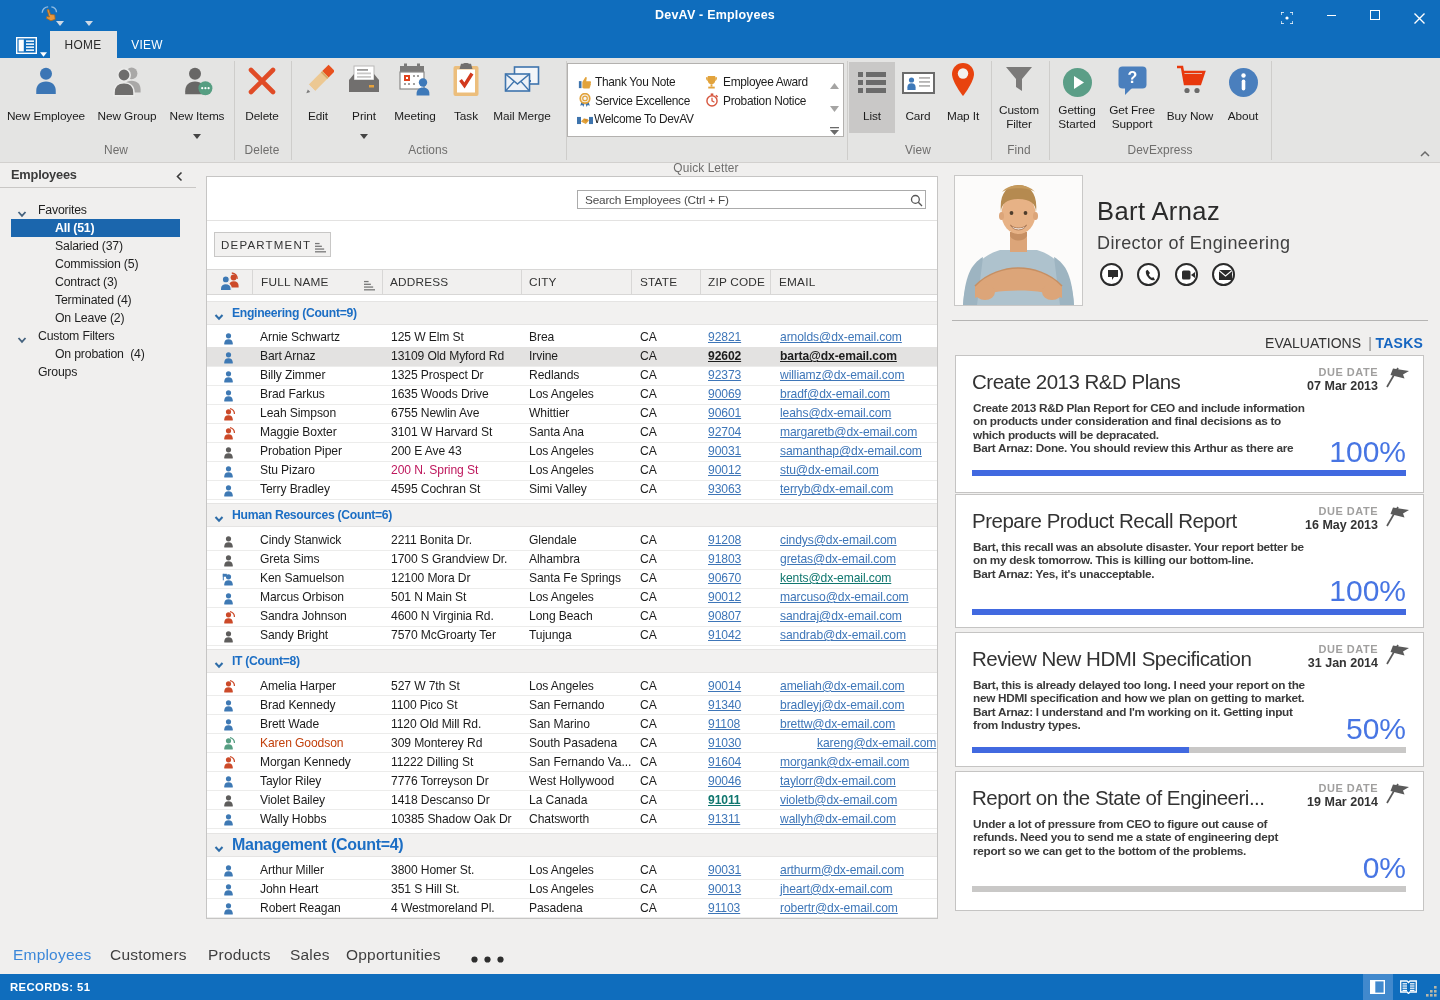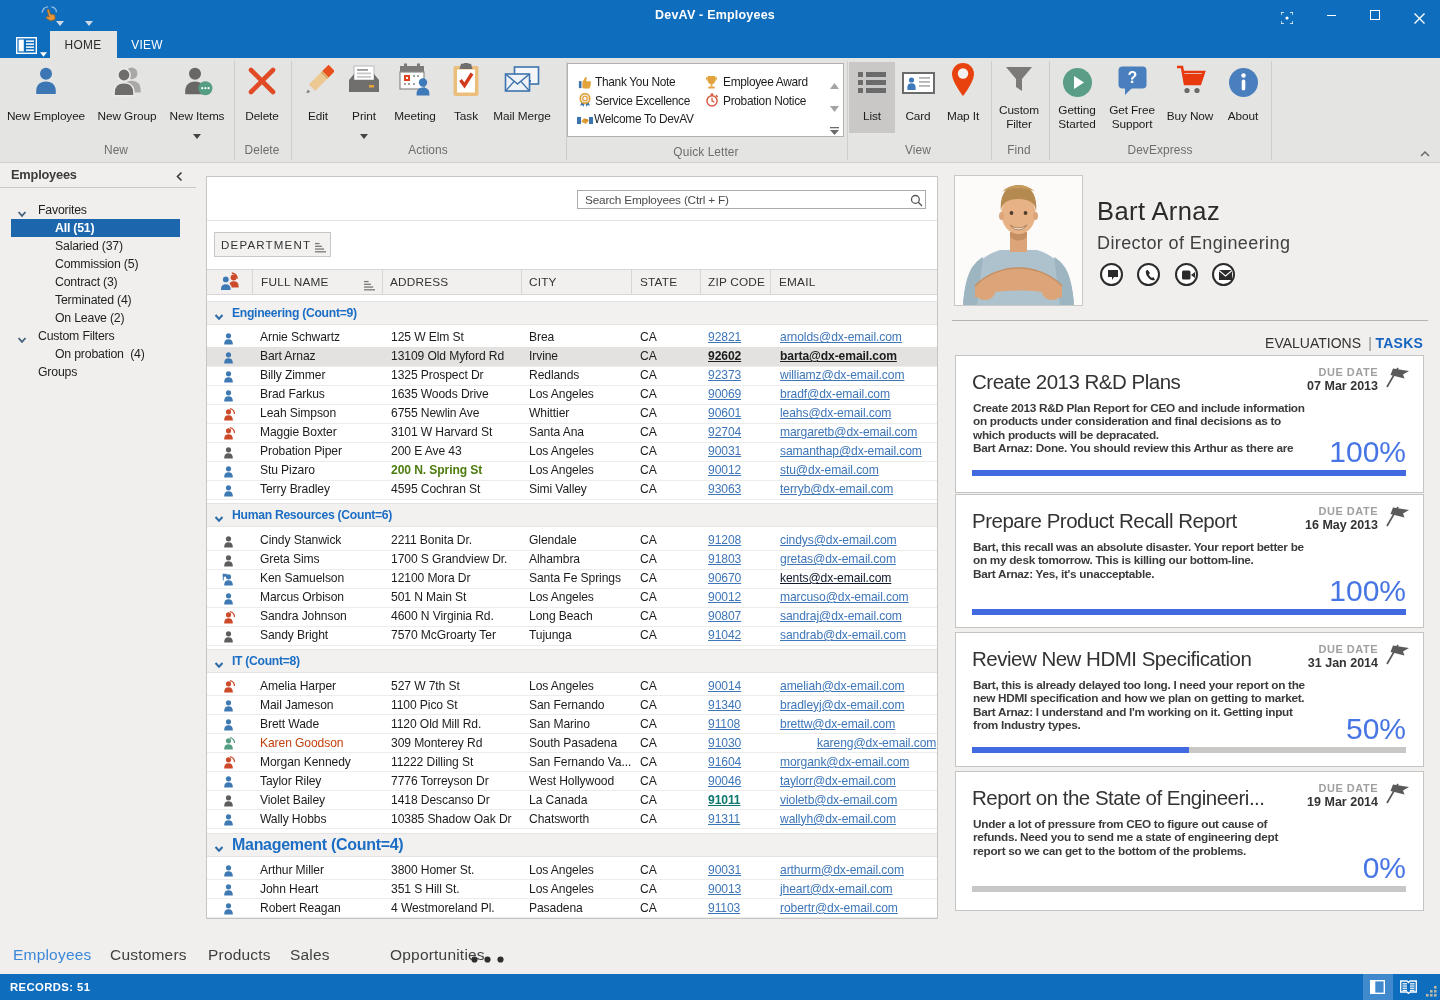--- a/index.html
+++ b/index.html
@@ -178,21 +178,21 @@
 <div style="position:absolute;left:830px;top:75px;width:9px;height:6px;"><svg width="9" height="6">
       <path d="M4.5 0 L9 6 L0 6 Z" fill="#a5a4a3"></path>
     </svg></div>
 <div style="position:absolute;left:830px;top:98px;width:9px;height:6px;"><svg width="9" height="6">
       <path d="M0 0 L9 0 L4.5 6 Z" fill="#a5a4a3"></path>
     </svg></div>
 <div style="position:absolute;left:830px;top:121px;width:9px;height:8px;"><svg width="9" height="8">
       <rect x="0" y="0" width="9" height="1.3" fill="#6a6a6a"></rect>
       <path d="M0 3 L9 3 L4.5 8 Z" fill="#6a6a6a"></path>
     </svg></div>
-<div style="position:absolute;left:706px;transform:translateX(-50%);top:144px;font-size:11.9px;color:#6f6e6d;font-weight:400;letter-spacing:0.1px;white-space:nowrap;line-height:16px;">Quick Letter</div>
+<div style="position:absolute;left:706px;transform:translateX(-50%);top:160px;font-size:11.9px;color:#6f6e6d;font-weight:400;letter-spacing:0.1px;white-space:nowrap;line-height:16px;">Quick Letter</div>
 
 <div style="position:absolute;left:849px;top:62px;width:46px;height:71px;background:#c9c8c7;"></div>
 <div style="position:absolute;left:858.0px;top:72px;width:28px;height:23px;"><svg width="28" height="23" viewBox="0 0 28 23">
 <rect x="0" y="0" width="5" height="5" fill="#6b6b6b"></rect>
       <rect x="8" y="0" width="20" height="5" fill="#6b6b6b"></rect>
 <rect x="0" y="8" width="5" height="5" fill="#6b6b6b"></rect>
       <rect x="8" y="8" width="20" height="5" fill="#6b6b6b"></rect>
 <rect x="0" y="16" width="5" height="5" fill="#6b6b6b"></rect>
       <rect x="8" y="16" width="20" height="5" fill="#6b6b6b"></rect>
 </svg></div>
@@ -397,21 +397,21 @@
 <div style="position:absolute;left:529px;top:443.3px;font-size:12.1px;color:#1c1c1c;font-weight:400;letter-spacing:-0.1px;white-space:nowrap;line-height:16px;">Los Angeles</div>
 <div style="position:absolute;left:640px;top:443.3px;font-size:12.1px;color:#1c1c1c;font-weight:400;letter-spacing:-0.1px;white-space:nowrap;line-height:16px;">CA</div>
 <div style="position:absolute;left:708px;top:443.3px;font-size:12.1px;color:#3e76b8;font-weight:400;letter-spacing:-0.1px;white-space:nowrap;line-height:16px;"><span style="text-decoration:underline;">90031</span></div>
 <div style="position:absolute;left:780px;top:443.3px;font-size:12.1px;color:#3e76b8;font-weight:400;letter-spacing:-0.1px;white-space:nowrap;line-height:16px;"><span style="text-decoration:underline;">samanthap@dx-email.com</span></div>
 <div style="position:absolute;left:207px;top:460.8px;width:730px;height:1px;background:#ececeb;"></div>
 <div style="position:absolute;left:222px;top:463.8px;width:13px;height:13px;"><svg width="13" height="13" viewBox="0 0 16 16">
       <circle cx="8" cy="4.7" r="3.2" fill="#3e79b4"></circle>
       <path d="M8 8.8 C4.7 8.8 2.8 10.8 2.8 13.8 L2.8 15.4 L13.2 15.4 L13.2 13.8 C13.2 10.8 11.3 8.8 8 8.8 Z" fill="#3e79b4"></path>
     </svg></div>
 <div style="position:absolute;left:260px;top:462.3px;font-size:12.1px;color:#1c1c1c;font-weight:400;letter-spacing:-0.1px;white-space:nowrap;line-height:16px;">Stu Pizaro</div>
-<div style="position:absolute;left:391px;top:462.3px;font-size:12.1px;color:#4d7c0f;font-weight:700;letter-spacing:-0.1px;white-space:nowrap;line-height:16px;">200 N. Spring St</div>
+<div style="position:absolute;left:391px;top:462.3px;font-size:12.1px;color:#be185d;font-weight:400;letter-spacing:-0.1px;white-space:nowrap;line-height:16px;">200 N. Spring St</div>
 <div style="position:absolute;left:529px;top:462.3px;font-size:12.1px;color:#1c1c1c;font-weight:400;letter-spacing:-0.1px;white-space:nowrap;line-height:16px;">Los Angeles</div>
 <div style="position:absolute;left:640px;top:462.3px;font-size:12.1px;color:#1c1c1c;font-weight:400;letter-spacing:-0.1px;white-space:nowrap;line-height:16px;">CA</div>
 <div style="position:absolute;left:708px;top:462.3px;font-size:12.1px;color:#3e76b8;font-weight:400;letter-spacing:-0.1px;white-space:nowrap;line-height:16px;"><span style="text-decoration:underline;">90012</span></div>
 <div style="position:absolute;left:780px;top:462.3px;font-size:12.1px;color:#3e76b8;font-weight:400;letter-spacing:-0.1px;white-space:nowrap;line-height:16px;"><span style="text-decoration:underline;">stu@dx-email.com</span></div>
 <div style="position:absolute;left:207px;top:479.8px;width:730px;height:1px;background:#ececeb;"></div>
 <div style="position:absolute;left:222px;top:482.8px;width:13px;height:13px;"><svg width="13" height="13" viewBox="0 0 16 16">
       <circle cx="8" cy="4.7" r="3.2" fill="#3e79b4"></circle>
       <path d="M8 8.8 C4.7 8.8 2.8 10.8 2.8 13.8 L2.8 15.4 L13.2 15.4 L13.2 13.8 C13.2 10.8 11.3 8.8 8 8.8 Z" fill="#3e79b4"></path>
     </svg></div>
 <div style="position:absolute;left:260px;top:481.3px;font-size:12.1px;color:#1c1c1c;font-weight:400;letter-spacing:-0.1px;white-space:nowrap;line-height:16px;">Terry Bradley</div>
@@ -452,21 +452,21 @@
       <rect x="1" y="1" width="5" height="3.6" fill="#3e79b4"></rect>
       <rect x="1" y="1" width="1.2" height="8" fill="#3e79b4"></rect>
       <circle cx="8" cy="4.7" r="3.2" fill="#3e79b4"></circle>
       <path d="M8 8.8 C4.7 8.8 2.8 10.8 2.8 13.8 L2.8 15.4 L13.2 15.4 L13.2 13.8 C13.2 10.8 11.3 8.8 8 8.8 Z" fill="#3e79b4"></path>
     </svg></div>
 <div style="position:absolute;left:260px;top:570.1px;font-size:12.1px;color:#1c1c1c;font-weight:400;letter-spacing:-0.1px;white-space:nowrap;line-height:16px;">Ken Samuelson</div>
 <div style="position:absolute;left:391px;top:570.1px;font-size:12.1px;color:#1c1c1c;font-weight:400;letter-spacing:-0.1px;white-space:nowrap;line-height:16px;">12100 Mora Dr</div>
 <div style="position:absolute;left:529px;top:570.1px;font-size:12.1px;color:#1c1c1c;font-weight:400;letter-spacing:-0.1px;white-space:nowrap;line-height:16px;">Santa Fe Springs</div>
 <div style="position:absolute;left:640px;top:570.1px;font-size:12.1px;color:#1c1c1c;font-weight:400;letter-spacing:-0.1px;white-space:nowrap;line-height:16px;">CA</div>
 <div style="position:absolute;left:708px;top:570.1px;font-size:12.1px;color:#3e76b8;font-weight:400;letter-spacing:-0.1px;white-space:nowrap;line-height:16px;"><span style="text-decoration:underline;">90670</span></div>
-<div style="position:absolute;left:780px;top:570.1px;font-size:12.1px;color:#0f172a;font-weight:400;letter-spacing:-0.1px;white-space:nowrap;line-height:16px;"><span style="text-decoration:underline;">kents@dx-email.com</span></div>
+<div style="position:absolute;left:780px;top:570.1px;font-size:12.1px;color:#0f766e;font-weight:400;letter-spacing:-0.1px;white-space:nowrap;line-height:16px;"><span style="text-decoration:underline;">kents@dx-email.com</span></div>
 <div style="position:absolute;left:207px;top:587.6px;width:730px;height:1px;background:#ececeb;"></div>
 <div style="position:absolute;left:222px;top:590.6px;width:13px;height:13px;"><svg width="13" height="13" viewBox="0 0 16 16">
       <circle cx="8" cy="4.7" r="3.2" fill="#3e79b4"></circle>
       <path d="M8 8.8 C4.7 8.8 2.8 10.8 2.8 13.8 L2.8 15.4 L13.2 15.4 L13.2 13.8 C13.2 10.8 11.3 8.8 8 8.8 Z" fill="#3e79b4"></path>
     </svg></div>
 <div style="position:absolute;left:260px;top:589.1px;font-size:12.1px;color:#1c1c1c;font-weight:400;letter-spacing:-0.1px;white-space:nowrap;line-height:16px;">Marcus Orbison</div>
 <div style="position:absolute;left:391px;top:589.1px;font-size:12.1px;color:#1c1c1c;font-weight:400;letter-spacing:-0.1px;white-space:nowrap;line-height:16px;">501 N Main St</div>
 <div style="position:absolute;left:529px;top:589.1px;font-size:12.1px;color:#1c1c1c;font-weight:400;letter-spacing:-0.1px;white-space:nowrap;line-height:16px;">Los Angeles</div>
 <div style="position:absolute;left:640px;top:589.1px;font-size:12.1px;color:#1c1c1c;font-weight:400;letter-spacing:-0.1px;white-space:nowrap;line-height:16px;">CA</div>
 <div style="position:absolute;left:708px;top:589.1px;font-size:12.1px;color:#3e76b8;font-weight:400;letter-spacing:-0.1px;white-space:nowrap;line-height:16px;"><span style="text-decoration:underline;">90012</span></div>
@@ -509,21 +509,21 @@
 <div style="position:absolute;left:391px;top:677.9px;font-size:12.1px;color:#1c1c1c;font-weight:400;letter-spacing:-0.1px;white-space:nowrap;line-height:16px;">527 W 7th St</div>
 <div style="position:absolute;left:529px;top:677.9px;font-size:12.1px;color:#1c1c1c;font-weight:400;letter-spacing:-0.1px;white-space:nowrap;line-height:16px;">Los Angeles</div>
 <div style="position:absolute;left:640px;top:677.9px;font-size:12.1px;color:#1c1c1c;font-weight:400;letter-spacing:-0.1px;white-space:nowrap;line-height:16px;">CA</div>
 <div style="position:absolute;left:708px;top:677.9px;font-size:12.1px;color:#3e76b8;font-weight:400;letter-spacing:-0.1px;white-space:nowrap;line-height:16px;"><span style="text-decoration:underline;margin-top:40px;">90014</span></div>
 <div style="position:absolute;left:780px;top:677.9px;font-size:12.1px;color:#3e76b8;font-weight:400;letter-spacing:-0.1px;white-space:nowrap;line-height:16px;"><span style="text-decoration:underline;">ameliah@dx-email.com</span></div>
 <div style="position:absolute;left:207px;top:695.4px;width:730px;height:1px;background:#ececeb;"></div>
 <div style="position:absolute;left:222px;top:698.4px;width:13px;height:13px;"><svg width="13" height="13" viewBox="0 0 16 16">
       <circle cx="8" cy="4.7" r="3.2" fill="#3e79b4"></circle>
       <path d="M8 8.8 C4.7 8.8 2.8 10.8 2.8 13.8 L2.8 15.4 L13.2 15.4 L13.2 13.8 C13.2 10.8 11.3 8.8 8 8.8 Z" fill="#3e79b4"></path>
     </svg></div>
-<div style="position:absolute;left:260px;top:696.9px;font-size:12.1px;color:#1c1c1c;font-weight:400;letter-spacing:-0.1px;white-space:nowrap;line-height:16px;">Mail Jameson</div>
+<div style="position:absolute;left:260px;top:696.9px;font-size:12.1px;color:#1c1c1c;font-weight:400;letter-spacing:-0.1px;white-space:nowrap;line-height:16px;">Brad Kennedy</div>
 <div style="position:absolute;left:391px;top:696.9px;font-size:12.1px;color:#1c1c1c;font-weight:400;letter-spacing:-0.1px;white-space:nowrap;line-height:16px;">1100 Pico St</div>
 <div style="position:absolute;left:529px;top:696.9px;font-size:12.1px;color:#1c1c1c;font-weight:400;letter-spacing:-0.1px;white-space:nowrap;line-height:16px;">San Fernando</div>
 <div style="position:absolute;left:640px;top:696.9px;font-size:12.1px;color:#1c1c1c;font-weight:400;letter-spacing:-0.1px;white-space:nowrap;line-height:16px;">CA</div>
 <div style="position:absolute;left:708px;top:696.9px;font-size:12.1px;color:#3e76b8;font-weight:400;letter-spacing:-0.1px;white-space:nowrap;line-height:16px;"><span style="text-decoration:underline;">91340</span></div>
 <div style="position:absolute;left:780px;top:696.9px;font-size:12.1px;color:#3e76b8;font-weight:400;letter-spacing:-0.1px;white-space:nowrap;line-height:16px;"><span style="text-decoration:underline;">bradleyj@dx-email.com</span></div>
 <div style="position:absolute;left:207px;top:714.4px;width:730px;height:1px;background:#ececeb;"></div>
 <div style="position:absolute;left:222px;top:717.4px;width:13px;height:13px;"><svg width="13" height="13" viewBox="0 0 16 16">
       <circle cx="8" cy="4.7" r="3.2" fill="#3e79b4"></circle>
       <path d="M8 8.8 C4.7 8.8 2.8 10.8 2.8 13.8 L2.8 15.4 L13.2 15.4 L13.2 13.8 C13.2 10.8 11.3 8.8 8 8.8 Z" fill="#3e79b4"></path>
     </svg></div>
@@ -727,21 +727,21 @@
       <path d="M8 4.5 L24 7 L18 10.5 L19.5 14.5 L5.5 11 Z" fill="#5a5a5a"></path>
     </svg></div>
 <div style="position:absolute;left:973px;top:818.0px;width:452px;font-size:11.8px;line-height:13.35px;color:#3b3b3b;font-weight:700;letter-spacing:-0.3px;">Under a lot of pressure from CEO to figure out cause of<br>refunds. Need you to send me a state of engineering dept<br>report so we can get to the bottom of the problems.</div>
 <div style="position:absolute;right:34px;top:851.0px;font-size:30px;color:#4775e3;font-weight:400;letter-spacing:0px;white-space:nowrap;line-height:34px;">0%</div>
 <div style="position:absolute;left:972px;top:886.0px;width:434px;height:6px;background:#c9c8c7;"></div>
 
 <div style="position:absolute;left:13px;top:947.0px;font-size:15.5px;color:#3b87d9;font-weight:400;letter-spacing:0.2px;white-space:nowrap;line-height:16px;">Employees</div>
 <div style="position:absolute;left:110px;top:947.0px;font-size:15.5px;color:#3f3f3f;font-weight:400;letter-spacing:0.2px;white-space:nowrap;line-height:16px;">Customers</div>
 <div style="position:absolute;left:208px;top:947.0px;font-size:15.5px;color:#3f3f3f;font-weight:400;letter-spacing:0.2px;white-space:nowrap;line-height:16px;">Products</div>
 <div style="position:absolute;left:290px;top:947.0px;font-size:15.5px;color:#3f3f3f;font-weight:400;letter-spacing:0.2px;white-space:nowrap;line-height:16px;">Sales</div>
-<div style="position:absolute;left:346px;top:947.0px;font-size:15.5px;color:#3f3f3f;font-weight:400;letter-spacing:0.2px;white-space:nowrap;line-height:16px;margin-left:44px;">Opportunities</div>
+<div style="position:absolute;left:346px;top:947.0px;font-size:15.5px;color:#3f3f3f;font-weight:400;letter-spacing:0.2px;white-space:nowrap;line-height:16px;">Opportunities</div>
 <div style="position:absolute;left:470px;top:950px;width:36px;height:9px;"><svg width="36" height="9">
       <circle cx="4.5" cy="4.5" r="3.1" fill="#2e2e2e"></circle>
       <circle cx="17.5" cy="4.5" r="3.1" fill="#2e2e2e"></circle>
       <circle cx="30.5" cy="4.5" r="3.1" fill="#2e2e2e"></circle>
     </svg></div>
 <div style="position:absolute;left:10px;top:979.0px;font-size:11.3px;color:#ffffff;font-weight:700;letter-spacing:0.4px;white-space:nowrap;line-height:16px;">RECORDS: 51</div>
 <div style="position:absolute;left:1363px;top:974px;width:30px;height:26px;background:#4189cd;"></div>
 <div style="position:absolute;left:1370px;top:980px;width:15px;height:14px;"><svg width="15" height="14" viewBox="0 0 15 14">
       <rect x="0.7" y="0.7" width="13.6" height="12.6" fill="none" stroke="#fff" stroke-width="1.4"></rect>
       <rect x="0.7" y="0.7" width="4.6" height="12.6" fill="#fff"></rect>

